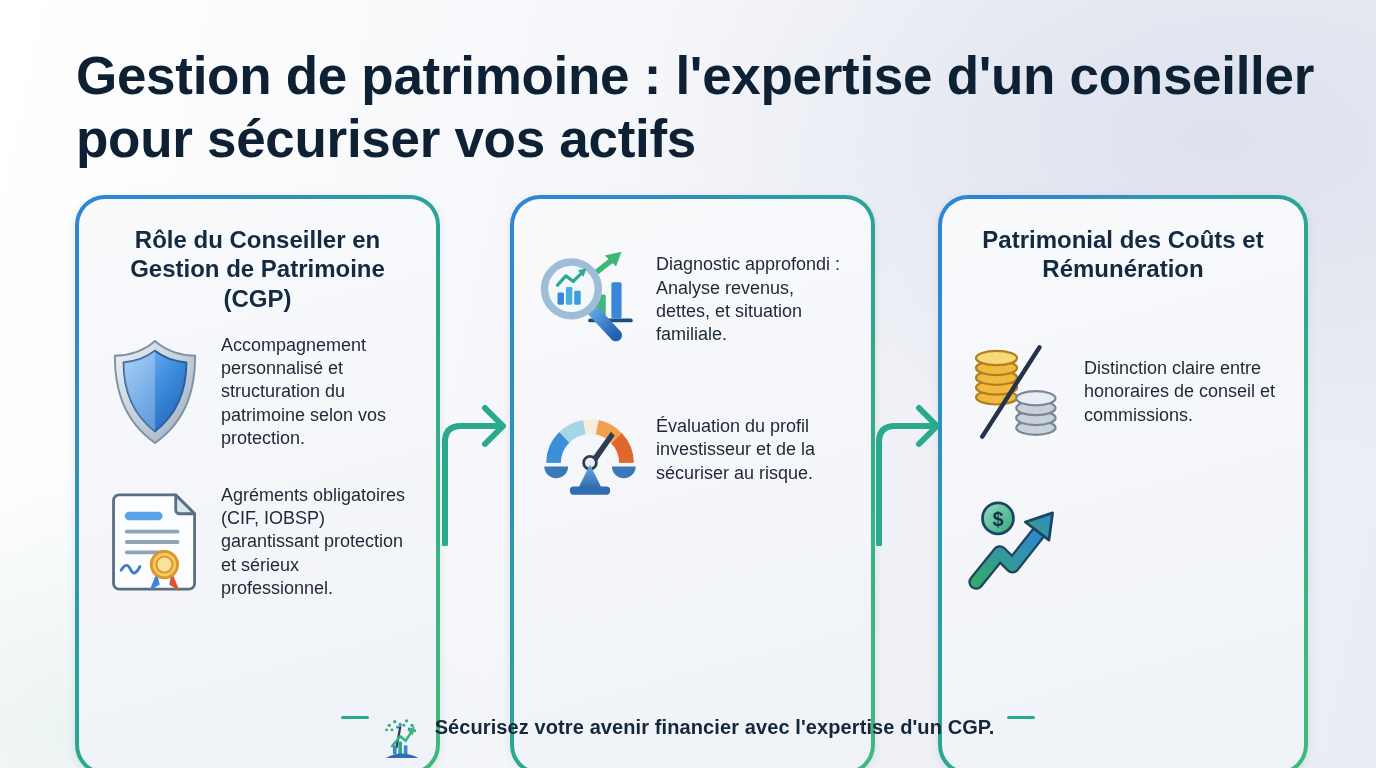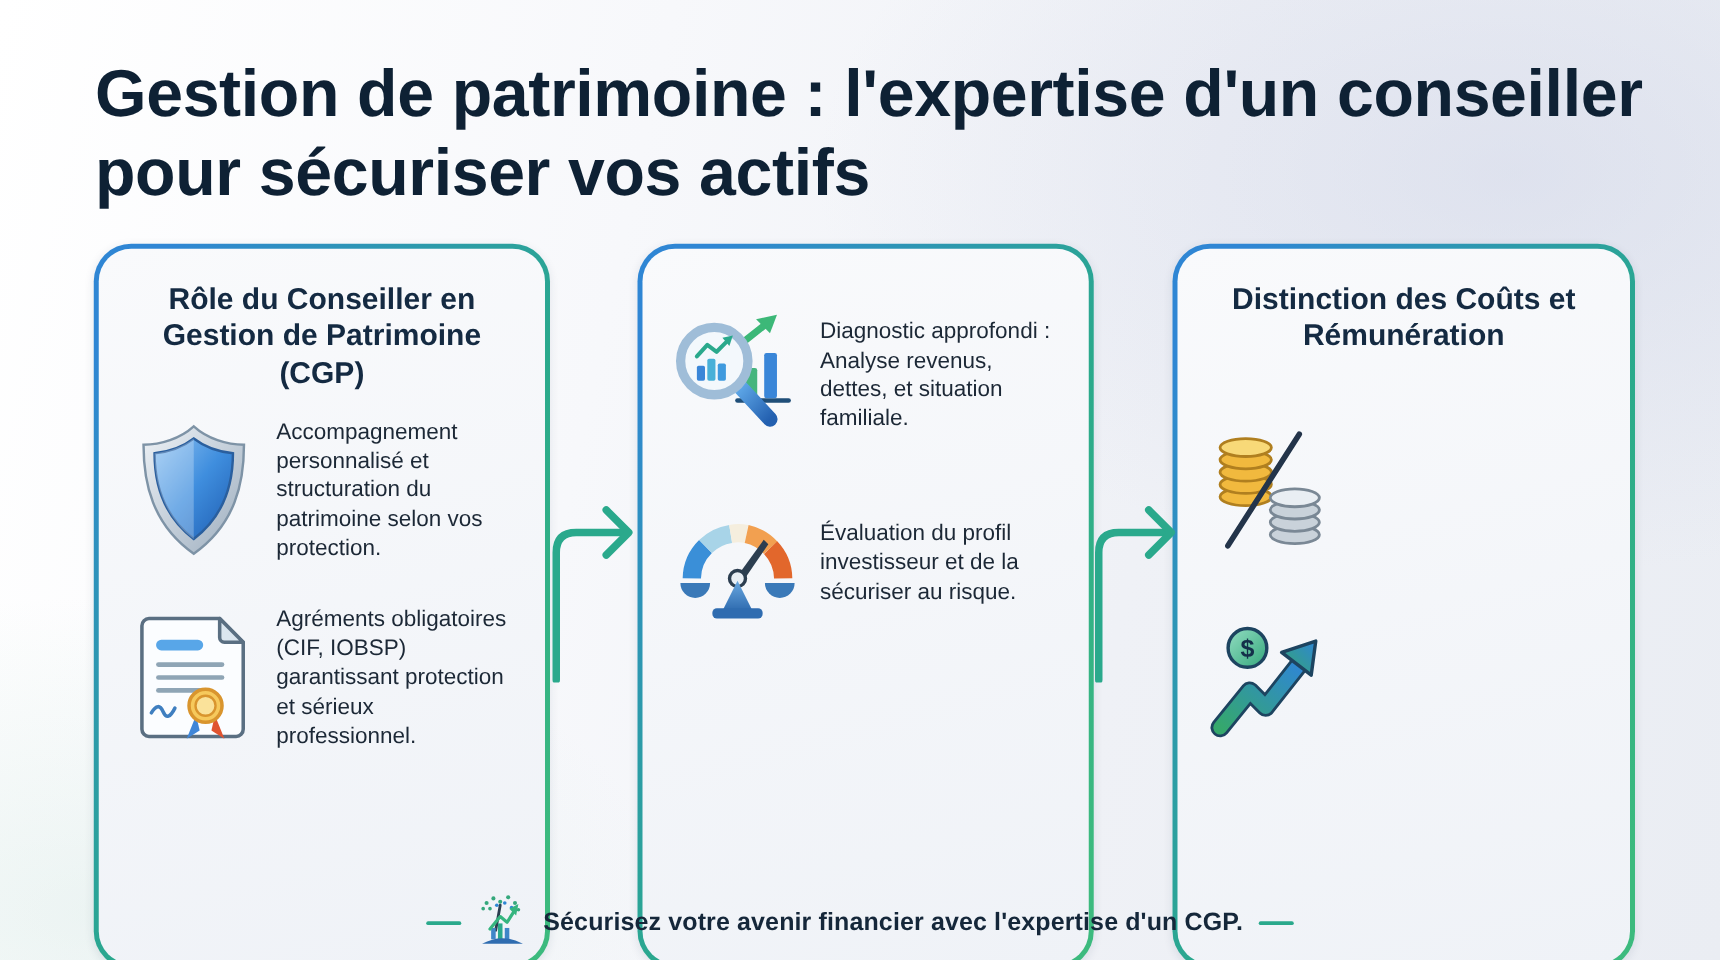--- a/index.html
+++ b/index.html
@@ -38,21 +38,21 @@
   .card-item{display:flex;align-items:center;gap:10px;height:150px;padding:0 6px;}
   .icon-box{flex:0 0 112px;display:flex;align-items:center;justify-content:center;}
   .item-text{margin:0;font-size:18px;line-height:1.3;color:#1c2836;}
 
   .arrow{position:absolute;top:396px;z-index:3;}
   .arrow-1{left:433px;}
   .arrow-2{left:867px;}
 
   .footer{
     position:absolute;left:0;right:0;top:716px;height:44px;
-    display:flex;align-items:center;justify-content:center;gap:13px;
+    display:flex;align-items:flex-start;justify-content:center;gap:13px;
   }
   .footer-line{width:28px;height:3px;border-radius:2px;background:#2aa98c;}
   .footer-text{margin:0;font-size:20px;font-weight:700;color:#15273a;letter-spacing:0.1px;}
 </style>
 </head>
 <body>
 
 <div class="stage">
 
   <h1 class="title">Gestion de patrimoine : l'expertise d'un conseiller pour sécuriser vos actifs</h1>
@@ -155,41 +155,42 @@
             <rect x="36" y="92" width="44" height="9" rx="4" fill="#2f6cb0"></rect>
           </svg>
         </div>
         <p class="item-text">Évaluation du profil investisseur et de la sécuriser au risque.</p>
       </div>
     </div>
   </section>
 
   <section class="card card-3">
     <div class="card-inner">
-      <h2 class="card-title">Distinction des Coûts et Rémunération</h2>
+      <h2 class="card-title">Patrimonial des Coûts et Rémunération</h2>
 
       <div class="card-item">
         <div class="icon-box">
           <svg width="100" height="110" viewBox="0 0 112 112">
             <g stroke="#b07f1f" stroke-width="2.5">
               <ellipse cx="32" cy="62" rx="23" ry="8" fill="#f1b93e"></ellipse>
               <ellipse cx="32" cy="51" rx="23" ry="8" fill="#f1b93e"></ellipse>
               <ellipse cx="32" cy="40" rx="23" ry="8" fill="#f1b93e"></ellipse>
               <ellipse cx="32" cy="29" rx="23" ry="8" fill="#f1b93e"></ellipse>
               <ellipse cx="32" cy="18" rx="23" ry="8" fill="#f8d978"></ellipse>
             </g>
             <line x1="80" y1="6" x2="16" y2="106" stroke="#23344a" stroke-width="5" stroke-linecap="round"></line>
             <g stroke="#7a8895" stroke-width="2.5">
               <ellipse cx="76" cy="96" rx="22" ry="8" fill="#c9d2da"></ellipse>
               <ellipse cx="76" cy="85" rx="22" ry="8" fill="#c9d2da"></ellipse>
               <ellipse cx="76" cy="74" rx="22" ry="8" fill="#c9d2da"></ellipse>
               <ellipse cx="76" cy="63" rx="22" ry="8" fill="#e9eef3"></ellipse>
             </g>
           </svg>
         </div>
+        <p class="item-text">Distinction claire entre honoraires de conseil et commissions.</p>
       </div>
 
       <div class="card-item">
         <div class="icon-box">
           <svg width="102" height="110" viewBox="0 0 112 112">
             <defs>
               <linearGradient id="gr1" x1="0" y1="1" x2="1" y2="0">
                 <stop offset="0" stop-color="#35a86c"></stop>
                   <stop offset="1" stop-color="#2f86d4"></stop>
               </linearGradient>

